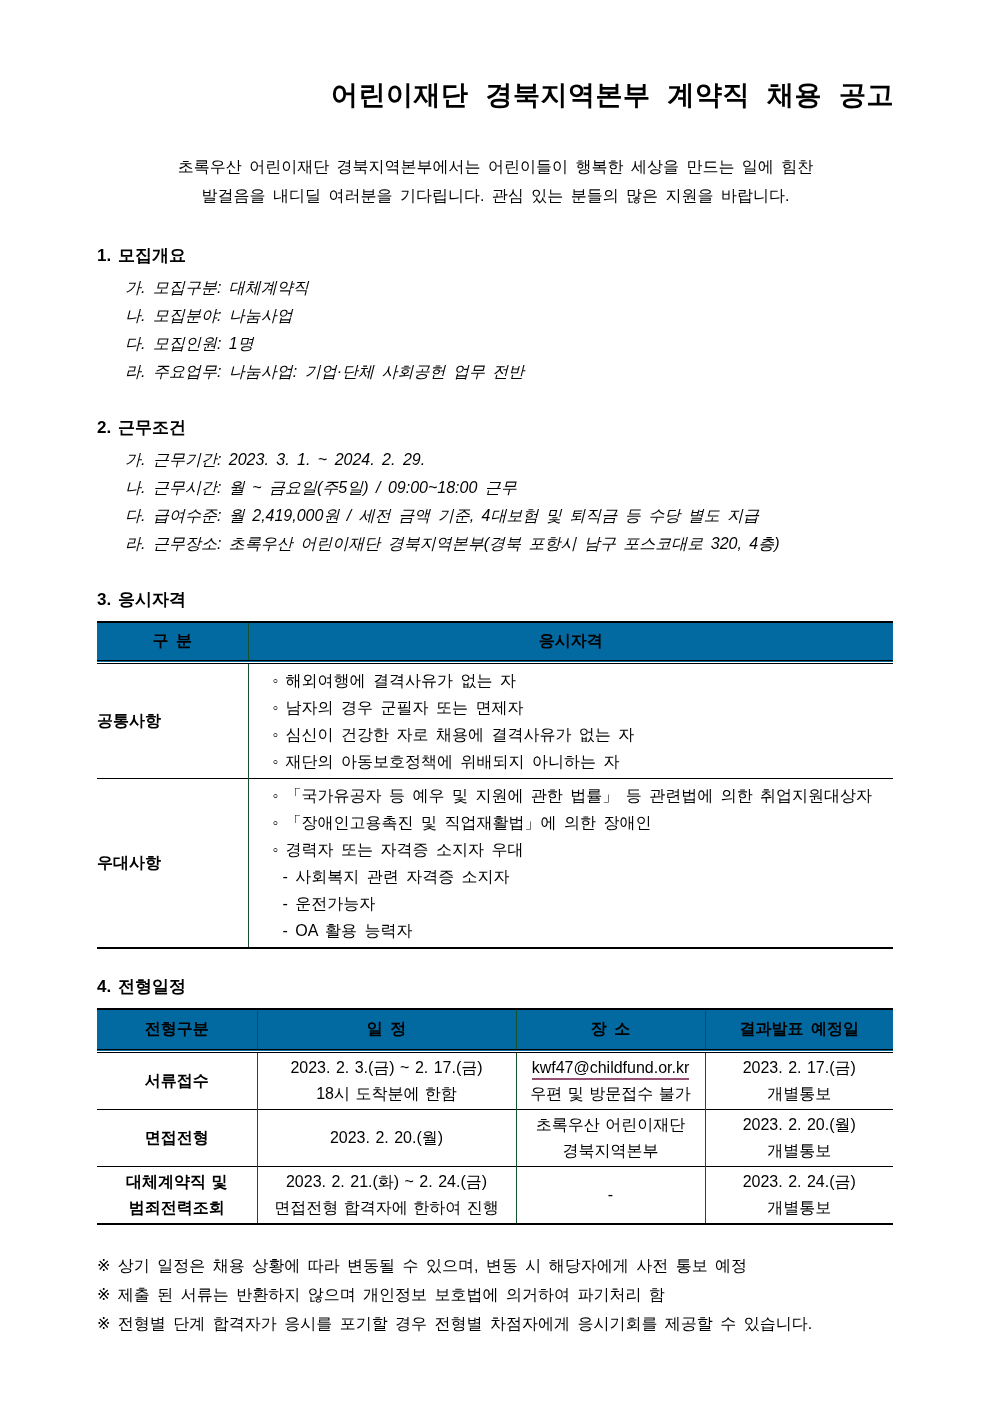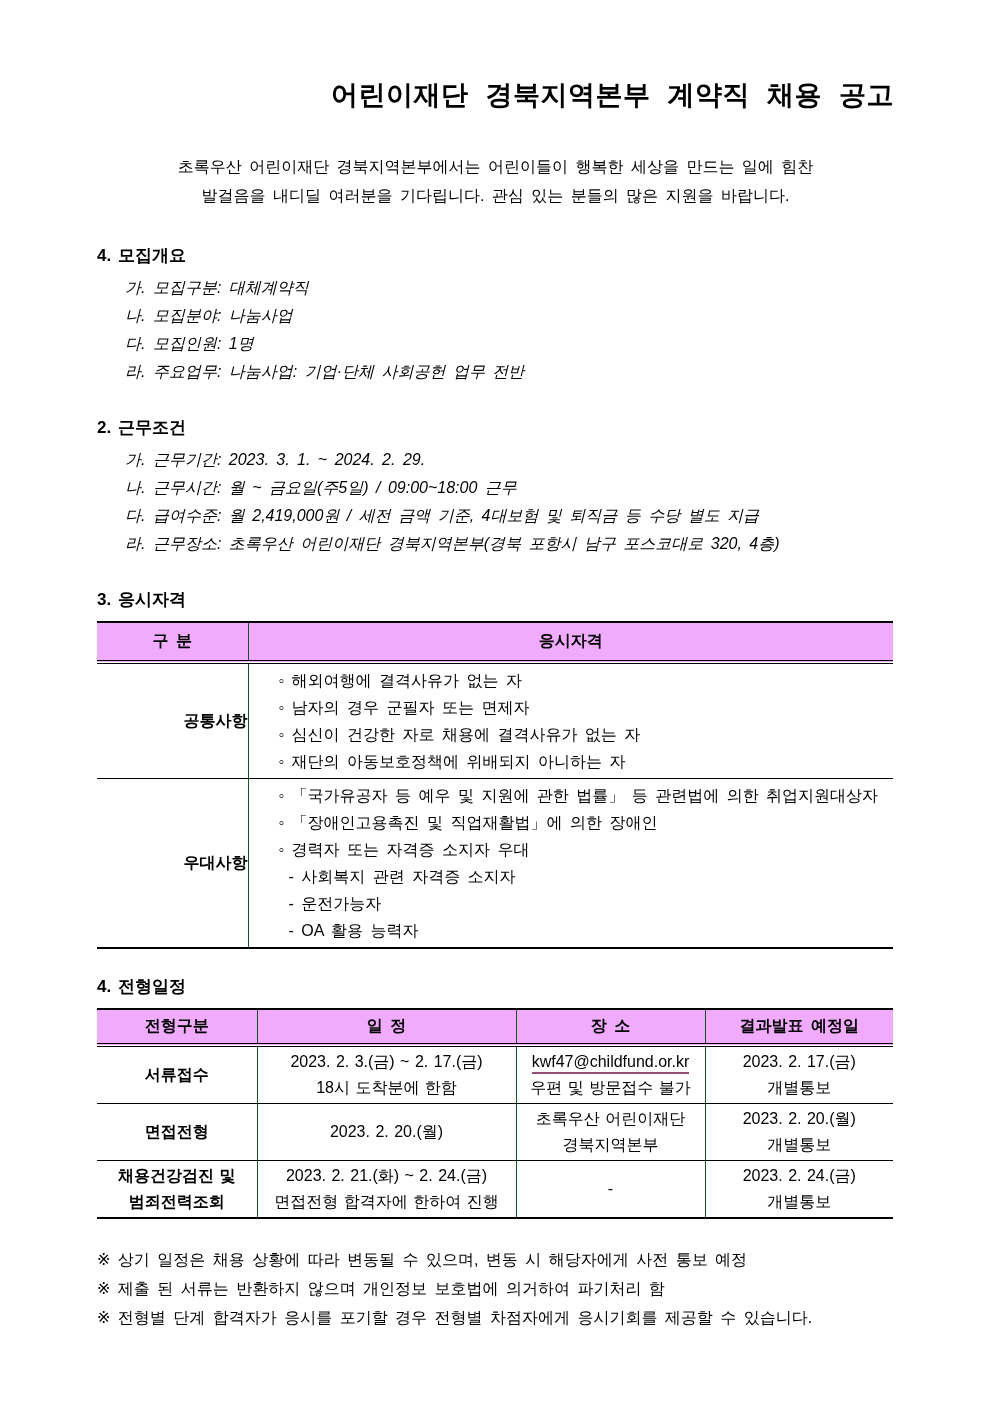--- a/index.html
+++ b/index.html
@@ -45,46 +45,46 @@
   .tbl-section { margin-bottom: 26px; }
   table {
     border-collapse: collapse;
     table-layout: fixed;
     width: 796px;
     margin-top: 9px;
     border-top: 2px solid #000;
     border-bottom: 2px solid #000;
   }
   th {
-    background: #f0abfc;
+    background: #0369a1;
     border-bottom: 4px double #000;
     font-size: 16px;
     font-weight: bold;
     text-align: center;
     word-spacing: 3px;
   }
   td { border-top: 1px solid #000; vertical-align: middle; }
   th + th, td + td { border-left: 1px solid #14532d; }
   
   .t3 th { height: 40px; }
   .t3 .col-label { width: 151px; }
   .t3 td.label-cell {
-    text-align: right;
-    font-weight: bold;
-    font-size: 16px;
-  }
-  .t3 td.lines-cell { padding: 3px 6px 3px 30px; }
+    text-align: left;
+    font-weight: bold;
+    font-size: 16px;
+  }
+  .t3 td.lines-cell { padding: 3px 6px 3px 24px; }
   .t3 .t3-line {
     font-size: 16px;
     line-height: 27px;
     word-spacing: 3px;
   }
   .t3 .t3-line.dash { padding-left: 10px; }
   
-  .t4 th { height: 36px; }
+  .t4 th { height: 42px; }
   .t4 .col-cat { width: 160px; }
   .t4 .col-sched { width: 259px; }
   .t4 .col-place { width: 189px; }
   .t4 .col-result { width: 188px; }
   .t4 td { text-align: center; padding: 2px 2px; }
   .t4 .cell-line {
     font-size: 16px;
     line-height: 26px;
     word-spacing: 1px;
   }
@@ -105,21 +105,21 @@
 <body>
 
 <div class="doc-title">어린이재단 경북지역본부 계약직 채용 공고</div>
 
 <div class="intro">
   <div>초록우산 어린이재단 경북지역본부에서는 어린이들이 행복한 세상을 만드는 일에 힘찬</div>
   <div>발걸음을 내디딜 여러분을 기다립니다. 관심 있는 분들의 많은 지원을 바랍니다.</div>
 </div>
 
 <div class="section">
-  <div class="section-heading">4. 모집개요</div>
+  <div class="section-heading">1. 모집개요</div>
   <div class="items">
     <div class="item">가. 모집구분: 대체계약직</div>
     <div class="item">나. 모집분야: 나눔사업</div>
     <div class="item">다. 모집인원: 1명</div>
     <div class="item">라. 주요업무: 나눔사업: 기업·단체 사회공헌 업무 전반</div>
   </div>
 </div>
 
 <div class="section">
   <div class="section-heading">2. 근무조건</div>
@@ -215,21 +215,21 @@
           <div class="cell-line">초록우산 어린이재단</div>
           <div class="cell-line">경북지역본부</div>
         </td>
         <td>
           <div class="cell-line">2023. 2. 20.(월)</div>
           <div class="cell-line">개별통보</div>
         </td>
       </tr>
       <tr>
         <td class="cat-cell">
-          <div class="cell-line">채용건강검진 및</div>
+          <div class="cell-line">대체계약직 및</div>
           <div class="cell-line">범죄전력조회</div>
         </td>
         <td>
           <div class="cell-line">2023. 2. 21.(화) ~ 2. 24.(금)</div>
           <div class="cell-line">면접전형 합격자에 한하여 진행</div>
         </td>
         <td>
           <div class="cell-line">-</div>
         </td>
         <td>

